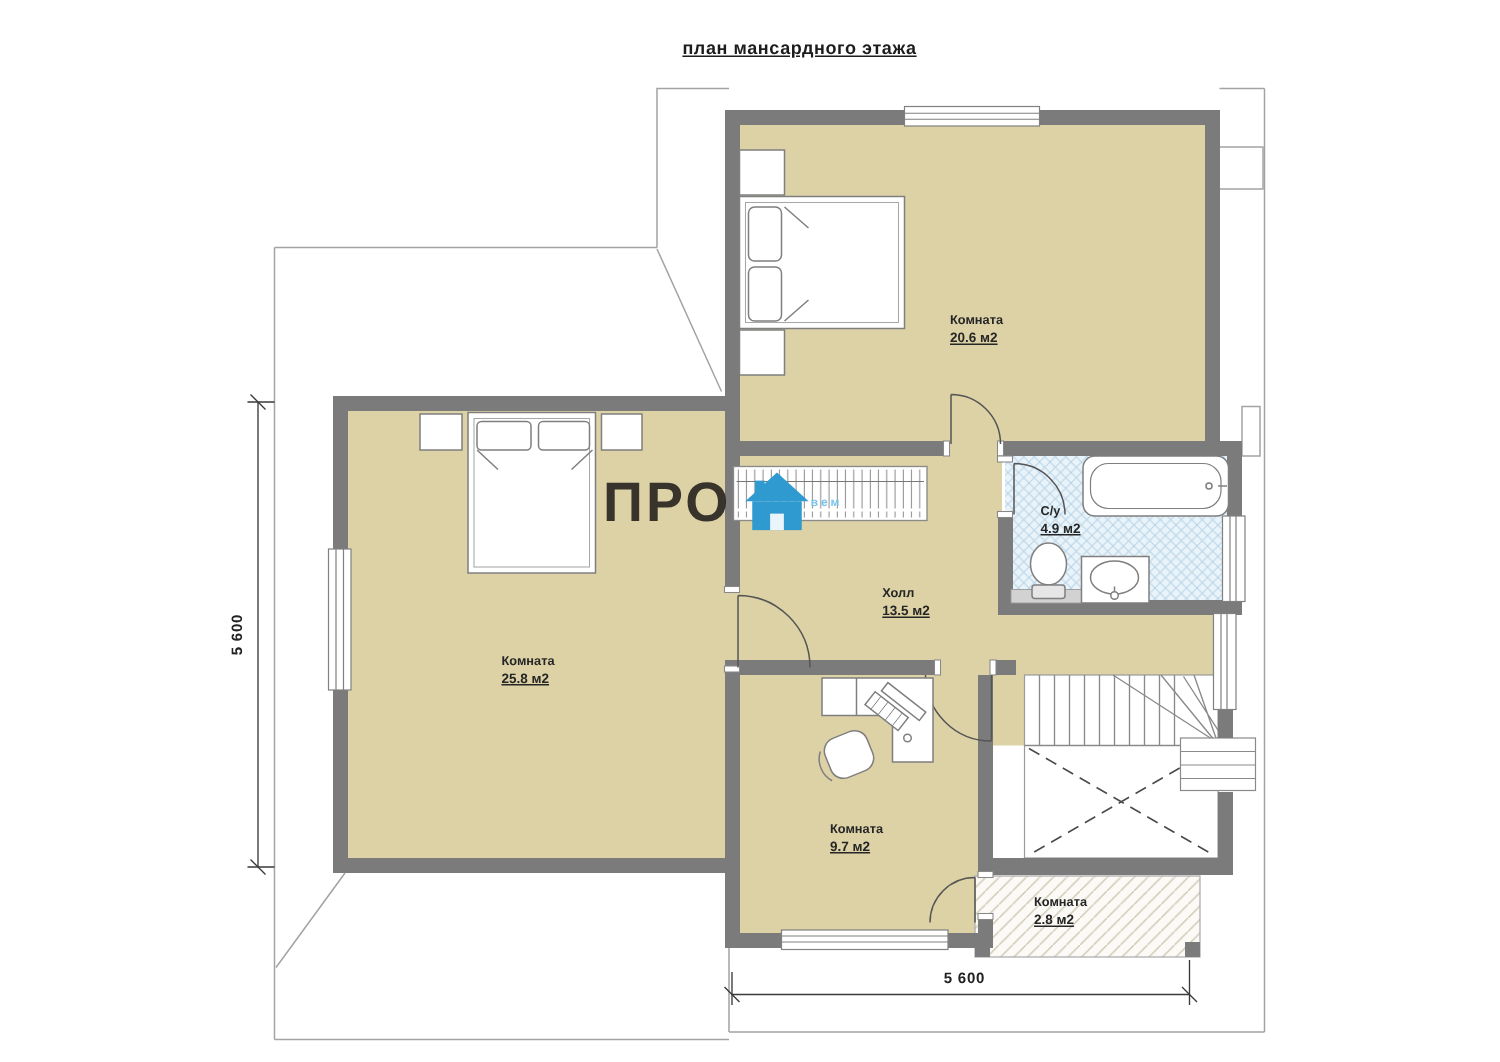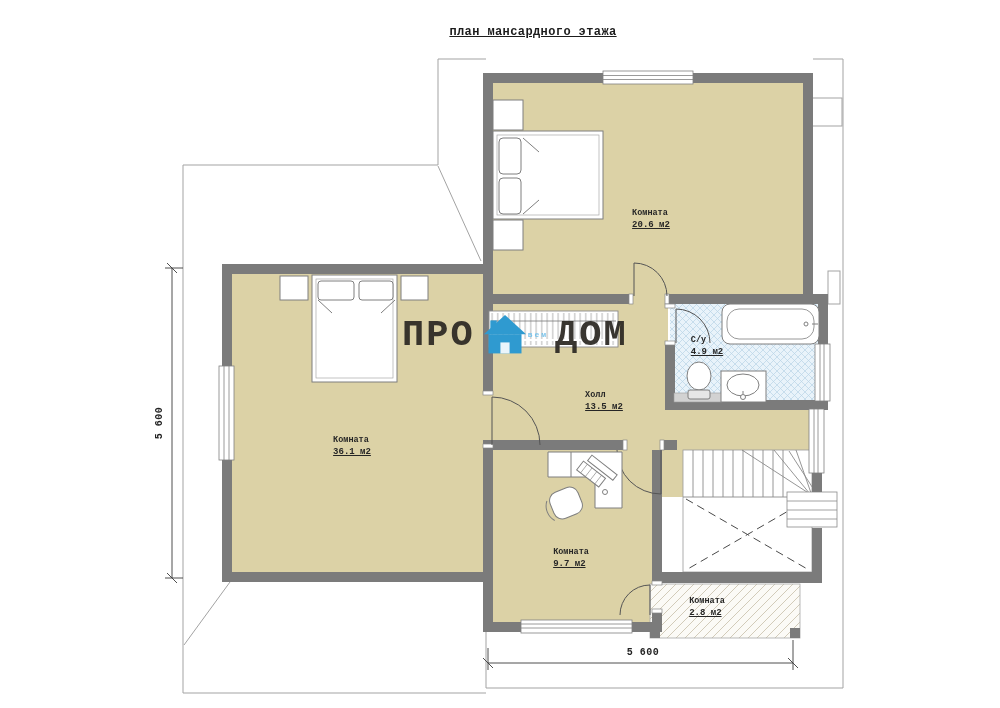--- a/index.html
+++ b/index.html
@@ -1,18 +1,18 @@
 <!DOCTYPE html>
 <html><head>
 <meta charset="utf-8">
 <style>
   html,body{margin:0;padding:0;background:#ffffff;}
   .canvas{
     position:relative;width:896px;height:708px;background:#fff;
-    font-family:Liberation Mono, monospace;overflow:hidden;
+    font-family:Liberation Sans, sans-serif;overflow:hidden;
   }
   .plan-svg{position:absolute;left:0;top:0;}
   .plan-title{
     position:absolute;left:533px;top:25px;transform:translateX(-50%);
     font-size:12px;font-weight:bold;text-decoration:underline;
     color:#1c1c1c;letter-spacing:.4px;white-space:nowrap;
   }
   .room-label{
     position:absolute;transform:translateX(-50%);text-align:left;
     color:#262626;line-height:11px;white-space:nowrap;z-index:4;
@@ -235,21 +235,21 @@
       </g>
     </g>
   </svg>
 
   <div class="room-label" style="left:651px;top:208px;">
     <span class="rname">Комната</span>
     <span class="rarea">20.6 м2</span>
   </div>
   <div class="room-label" style="left:352px;top:435px;">
     <span class="rname">Комната</span>
-    <span class="rarea">36.1 м2</span>
+    <span class="rarea">25.8 м2</span>
   </div>
   <div class="room-label" style="left:604px;top:390px;">
     <span class="rname">Холл</span>
     <span class="rarea">13.5 м2</span>
   </div>
   <div class="room-label" style="left:707px;top:335px;">
     <span class="rname">С/у</span>
     <span class="rarea">4.9 м2</span>
   </div>
   <div class="room-label" style="left:571px;top:547px;">
@@ -268,16 +268,15 @@
     <span>ПРО</span>
     <span class="wm-house">
       <svg width="46" height="44" viewBox="0 0 50 48">
         <rect x="9" y="7" width="7" height="13" fill="#2f9ad0"></rect>
         <polygon points="25,1 48,22 2,22" fill="#2f9ad0"></polygon>
         <rect x="7" y="22" width="36" height="21" fill="#2f9ad0"></rect>
         <rect x="20" y="31" width="10" height="12" fill="#ffffff" opacity="0.9"></rect>
       </svg>
       <span class="wm-sub">вем</span>
     </span>
-    <span>ДОМ</span>
   </div>
 
 </div>
 
 </body></html>

